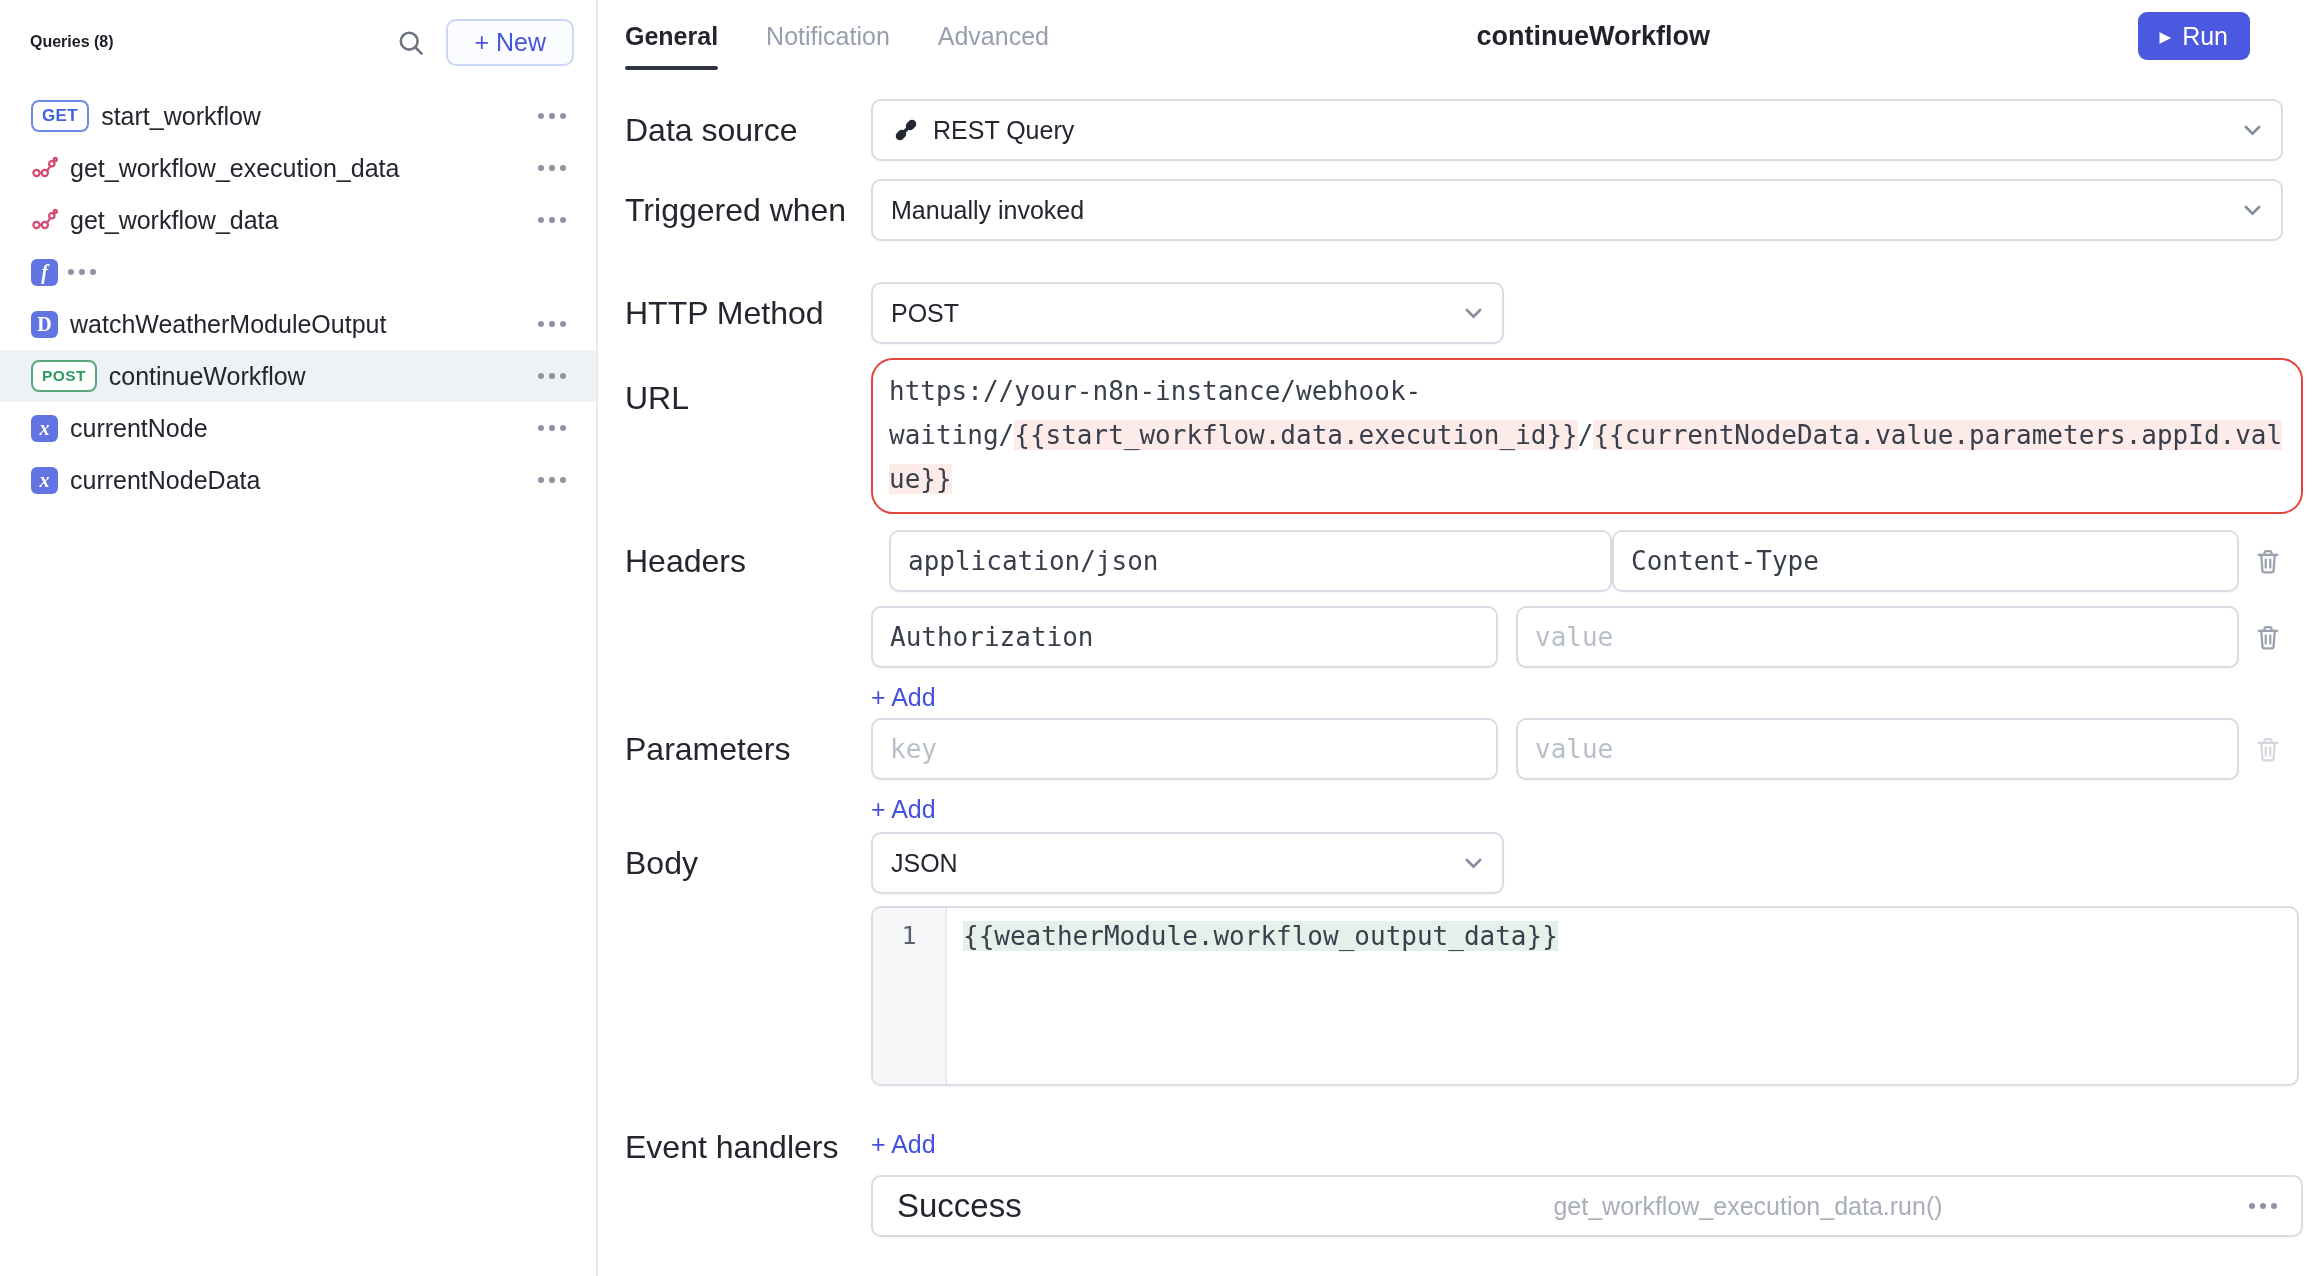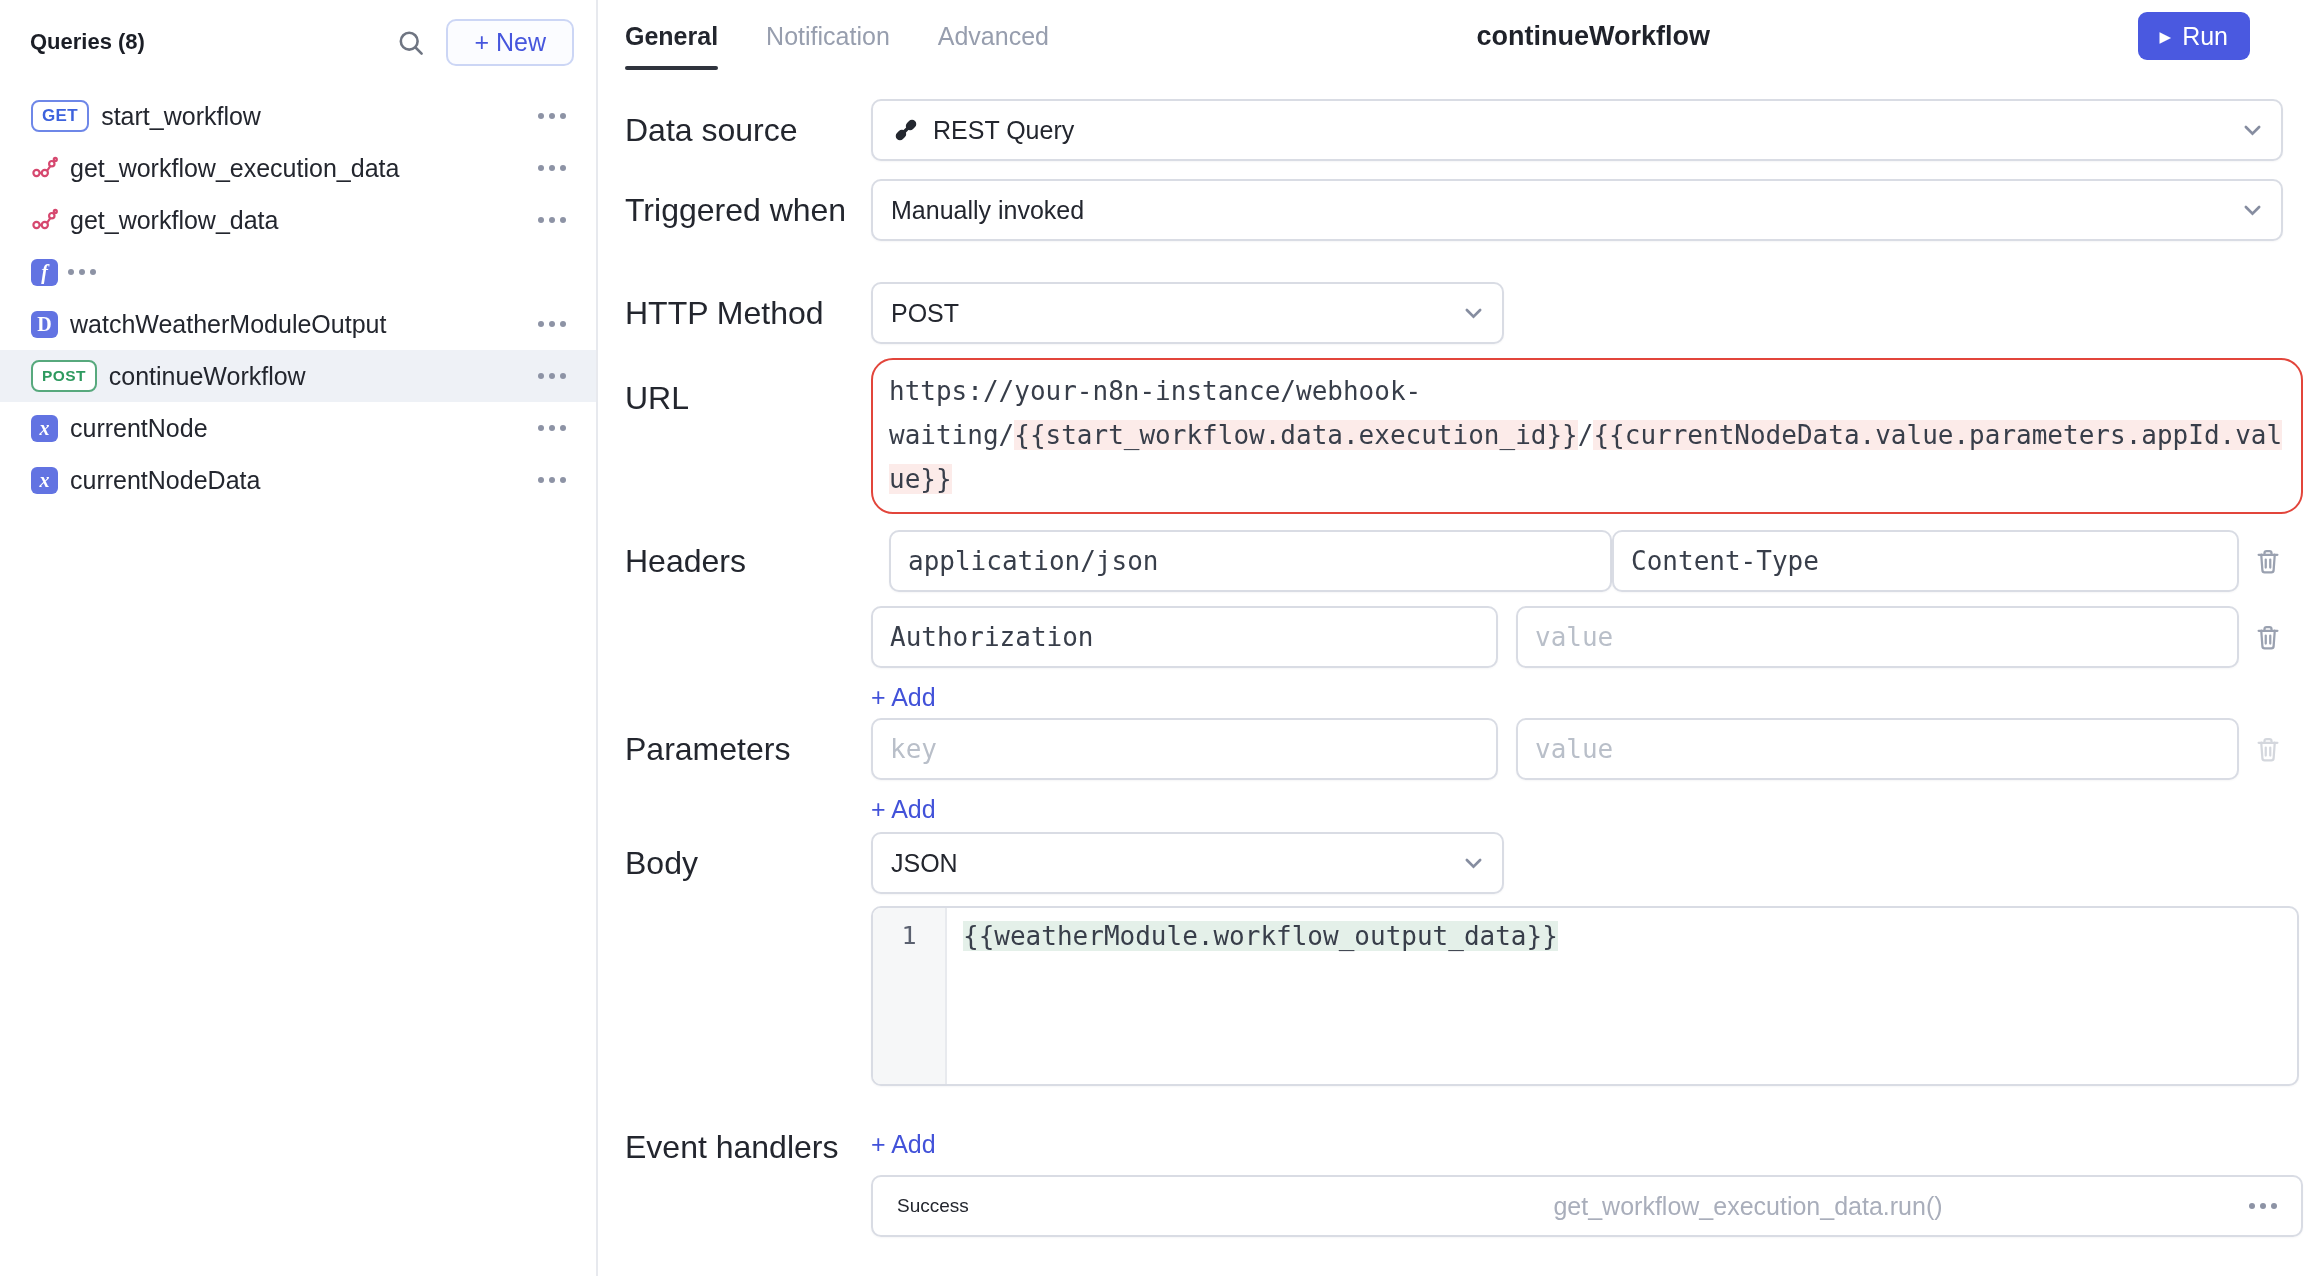--- a/index.html
+++ b/index.html
@@ -3,21 +3,21 @@
 <meta charset="utf-8">
 <style>
   * { margin:0; padding:0; box-sizing:border-box; }
   html,body { width:2316px; height:1276px; overflow:hidden; background:#ffffff;
     font-family:"Liberation Sans", sans-serif; color:#23262e; }
   .app { width:2316px; height:1276px; display:flex; }
 
   
   .sidebar { width:598px; flex:0 0 598px; border-right:2px solid #e7e9ee; background:#fff; }
   .sidebar-header { height:84px; display:flex; align-items:center; padding:0 22px 0 30px; }
-  .sidebar-title { font-size:22px; font-weight:600; color:#1b1e26; flex:1; }
+  .sidebar-title { font-size:16px; font-weight:600; color:#1b1e26; flex:1; }
   .icon-btn { width:44px; height:44px; display:flex; align-items:center; justify-content:center; cursor:pointer; }
   .new-btn { margin-left:14px; height:47px; padding:0 26px; display:flex; align-items:center;
     border:2px solid #ccd6f5; border-radius:10px; background:#fbfcff; color:#4656dd;
     font-size:25px; font-weight:500; cursor:pointer; }
   .qlist { padding-top:6px; }
   .qitem { height:52px; display:flex; align-items:center; padding:0 30px 0 31px; cursor:pointer; }
   .qitem.selected { background:#eef1f6; }
   .qlabel { font-size:25px; color:#23262e; margin-left:12px; flex:1; white-space:nowrap; }
   .badge { display:inline-flex; align-items:center; justify-content:center; height:32px; padding:0 9px;
     border-radius:8px; background:#fff; font-weight:700; letter-spacing:0.4px; }
@@ -79,21 +79,21 @@
   .editor { width:1428px; height:180px; border:2px solid #d9dce4; border-radius:10px; overflow:hidden;
     display:flex; background:#fff; box-shadow:0 1px 2px rgba(20,24,40,0.04); }
   .gutter { width:74px; flex:0 0 74px; background:#f6f7f8; border-right:2px solid #e8eaee;
     text-align:center; padding-top:13px; font-family:"DejaVu Sans Mono", monospace;
     font-size:25px; color:#5b6170; }
   .codearea { padding:13px 16px; }
   .code-hl { background:#e4f0e9; }
 
   .eh-box { width:1432px; height:62px; border:2px solid #d9dce4; border-radius:10px;
     display:flex; align-items:center; padding:0 24px; box-shadow:0 1px 2px rgba(20,24,40,0.04); }
-  .eh-event { font-size:19px; color:#23262e; width:360px; }
+  .eh-event { font-size:33px; color:#23262e; width:360px; }
   .eh-action { flex:1; text-align:center; font-size:25px; color:#a9aebb;
     white-space:nowrap; overflow:hidden; }
 
   .mt18 { margin-top:18px; } .mt41 { margin-top:41px; } .mt14 { margin-top:14px; }
   .mt16 { margin-top:16px; } .mt15 { margin-top:14px; }
   .mt12 { margin-top:12px; } .mt43 { margin-top:43px; }
   .addrow-pad { padding:14px 0 2px 0; }
 </style>
 </head>
 <body>

